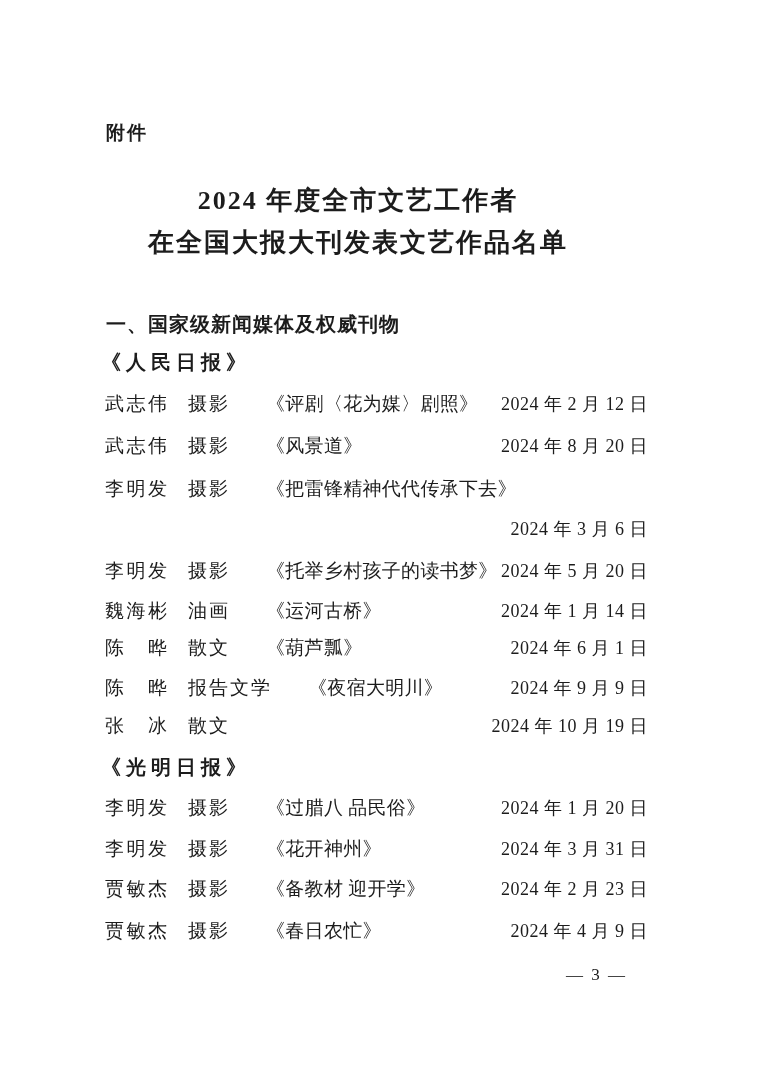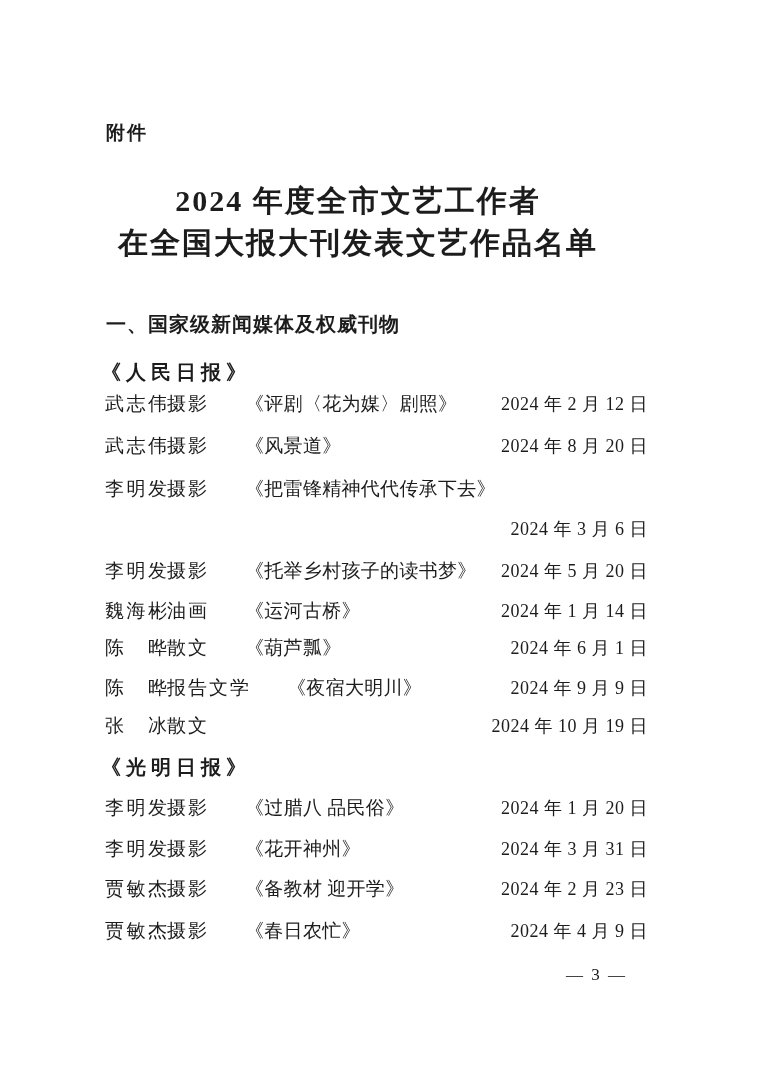--- a/index.html
+++ b/index.html
@@ -25,21 +25,21 @@
     font-size: 19px;
     letter-spacing: 2px;
   }
   .doc-title {
     position: absolute;
     left: 0;
     right: 0;
     top: 180px;
     text-align: center;
     font-weight: bold;
-    font-size: 30px;
+    font-size: 26px;
     line-height: 42px;
     letter-spacing: 2px;
   }
   .section-heading {
     position: absolute;
     left: 106px;
     top: 311px;
     font-family: "Liberation Sans", "DejaVu Sans", sans-serif;
     font-weight: 600;
     font-size: 20px;
@@ -60,20 +60,21 @@
     display: flex;
     align-items: baseline;
     font-size: 19px;
     line-height: 21px;
     white-space: nowrap;
   }
   .entry-author {
     display: inline-block;
     width: 62px;
     flex: 0 0 62px;
+    margin-right: 21px;
     text-align: justify;
     text-align-last: justify;
   }
   .entry-category {
     margin-right: 15px;
     letter-spacing: 2px;
     font-family: Liberation Serif, serif;
   }
   .entry-title {
     letter-spacing: 0.3px;
@@ -103,21 +104,21 @@
 
   <div class="attachment-label">附件</div>
 
   <div class="doc-title">
     <div>2024 年度全市文艺工作者</div>
     <div>在全国大报大刊发表文艺作品名单</div>
   </div>
 
   <div class="section-heading">一、国家级新闻媒体及权威刊物</div>
 
-  <div class="pub-heading" style="top:359px">《人民日报》</div>
+  <div class="pub-heading" style="top:349px">《人民日报》</div>
 
   <div class="entry-row" style="top:393px">
     <span class="entry-author">武志伟</span>
     <span class="entry-category">摄影</span>
     <span class="entry-title">《评剧〈花为媒〉剧照》</span>
     <span class="entry-date">2024 年 2 月 12 日</span>
   </div>
 
   <div class="entry-row" style="top:435px">
     <span class="entry-author">武志伟</span>

